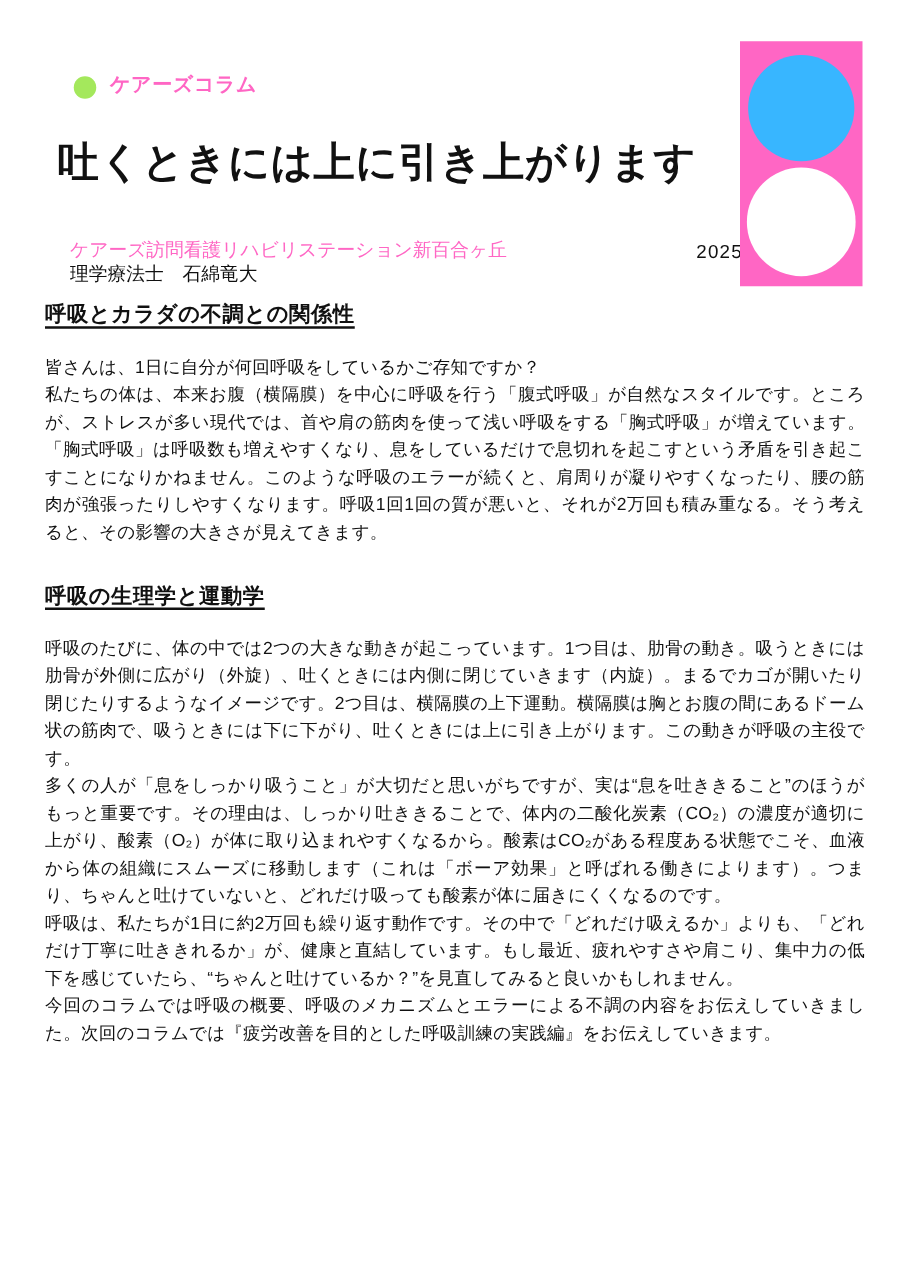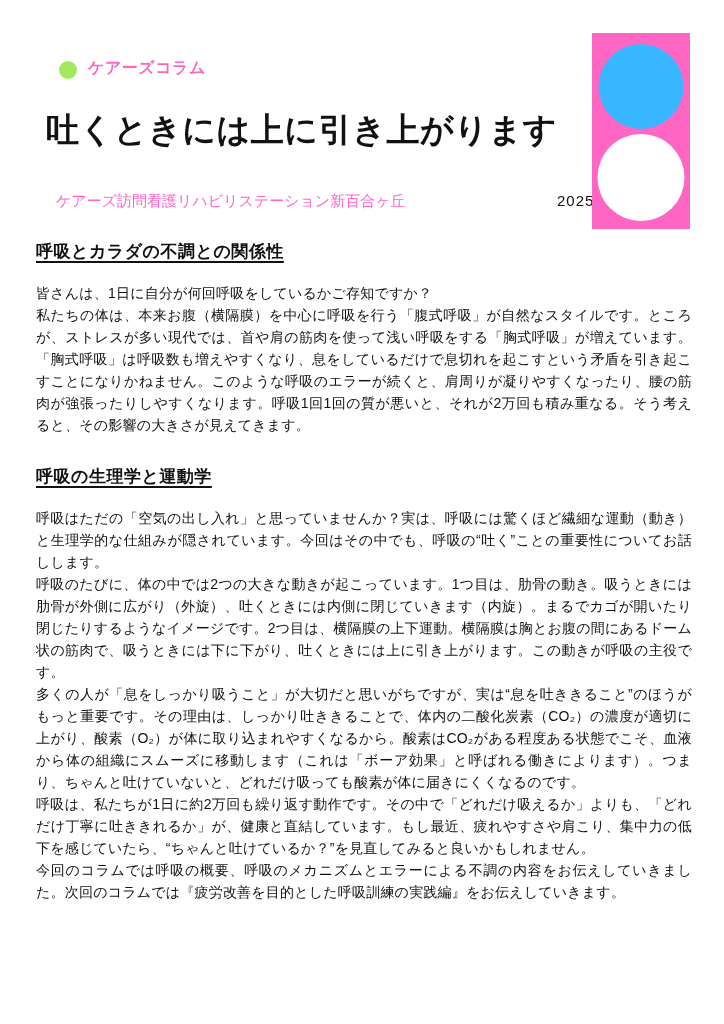--- a/index.html
+++ b/index.html
@@ -129,37 +129,37 @@
 
 <div class="kicker">
   <span class="kicker-dot"></span>
   <span class="kicker-label">ケアーズコラム</span>
 </div>
 
 <h1 class="page-title">吐くときには上に引き上がります</h1>
 
 <div class="pub-info">
   <div class="pub-org">ケアーズ訪問看護リハビリステーション新百合ヶ丘</div>
+  <div class="pub-author">理学療法士　石綿竜大</div>
 </div>
 
 <div class="pub-date">2025．6</div>
 
 <div class="brand-graphic">
   <span class="brand-circle blue"></span>
   <span class="brand-circle white"></span>
 </div>
 
 <div class="content">
 
   <h2 class="section-heading">呼吸とカラダの不調との関係性</h2>
   <p>皆さんは、1日に自分が何回呼吸をしているかご存知ですか？</p>
   <p>私たちの体は、本来お腹（横隔膜）を中心に呼吸を行う「腹式呼吸」が自然なスタイルです。ところが、ストレスが多い現代では、首や肩の筋肉を使って浅い呼吸をする「胸式呼吸」が増えています。「胸式呼吸」は呼吸数も増えやすくなり、息をしているだけで息切れを起こすという矛盾を引き起こすことになりかねません。このような呼吸のエラーが続くと、肩周りが凝りやすくなったり、腰の筋肉が強張ったりしやすくなります。呼吸1回1回の質が悪いと、それが2万回も積み重なる。そう考えると、その影響の大きさが見えてきます。</p>
 
   <h2 class="section-heading gap-md">呼吸の生理学と運動学</h2>
-  <p>呼吸はただの「空気の出し入れ」と思っていませんか？実は、呼吸には驚くほど繊細な運動（動き）と生理学的な仕組みが隠されています。今回はその中でも、呼吸の“吐く”ことの重要性についてお話しします。</p>
   <p>呼吸のたびに、体の中では2つの大きな動きが起こっています。1つ目は、肋骨の動き。吸うときには肋骨が外側に広がり（外旋）、吐くときには内側に閉じていきます（内旋）。まるでカゴが開いたり閉じたりするようなイメージです。2つ目は、横隔膜の上下運動。横隔膜は胸とお腹の間にあるドーム状の筋肉で、吸うときには下に下がり、吐くときには上に引き上がります。この動きが呼吸の主役です。</p>
   <p>多くの人が「息をしっかり吸うこと」が大切だと思いがちですが、実は“息を吐ききること”のほうがもっと重要です。その理由は、しっかり吐ききることで、体内の二酸化炭素（CO₂）の濃度が適切に上がり、酸素（O₂）が体に取り込まれやすくなるから。酸素はCO₂がある程度ある状態でこそ、血液から体の組織にスムーズに移動します（これは「ボーア効果」と呼ばれる働きによります）。つまり、ちゃんと吐けていないと、どれだけ吸っても酸素が体に届きにくくなるのです。</p>
 
   <p>呼吸は、私たちが1日に約2万回も繰り返す動作です。その中で「どれだけ吸えるか」よりも、「どれだけ丁寧に吐ききれるか」が、健康と直結しています。もし最近、疲れやすさや肩こり、集中力の低下を感じていたら、“ちゃんと吐けているか？”を見直してみると良いかもしれません。</p>
 
   <p class="closing">今回のコラムでは呼吸の概要、呼吸のメカニズムとエラーによる不調の内容をお伝えしていきました。次回のコラムでは『疲労改善を目的とした呼吸訓練の実践編』をお伝えしていきます。</p>
 
 </div>
 
 </body></html>

